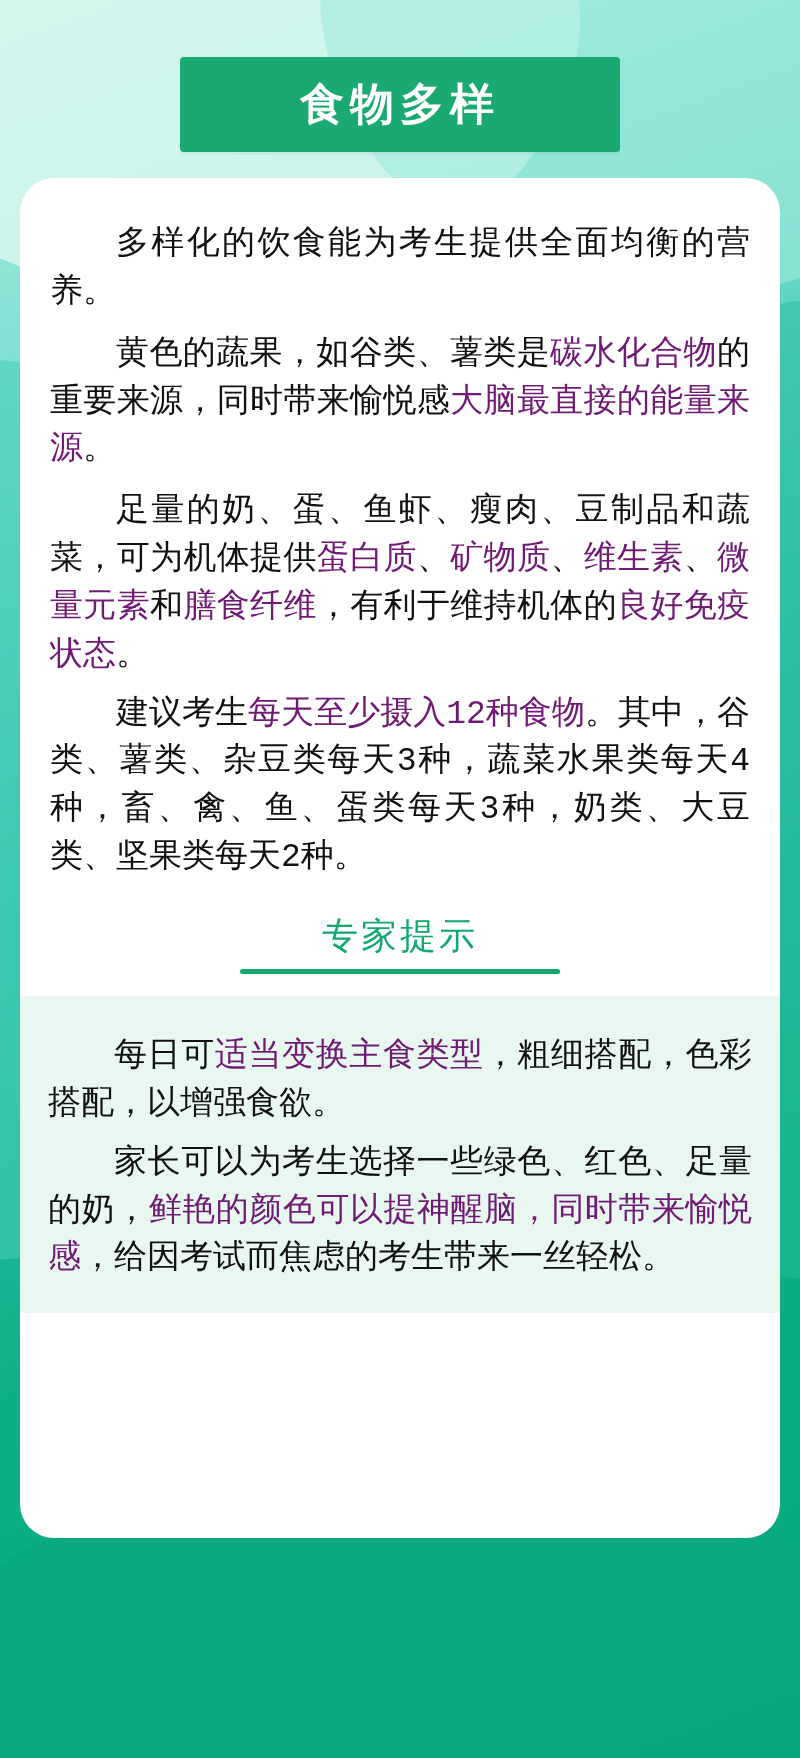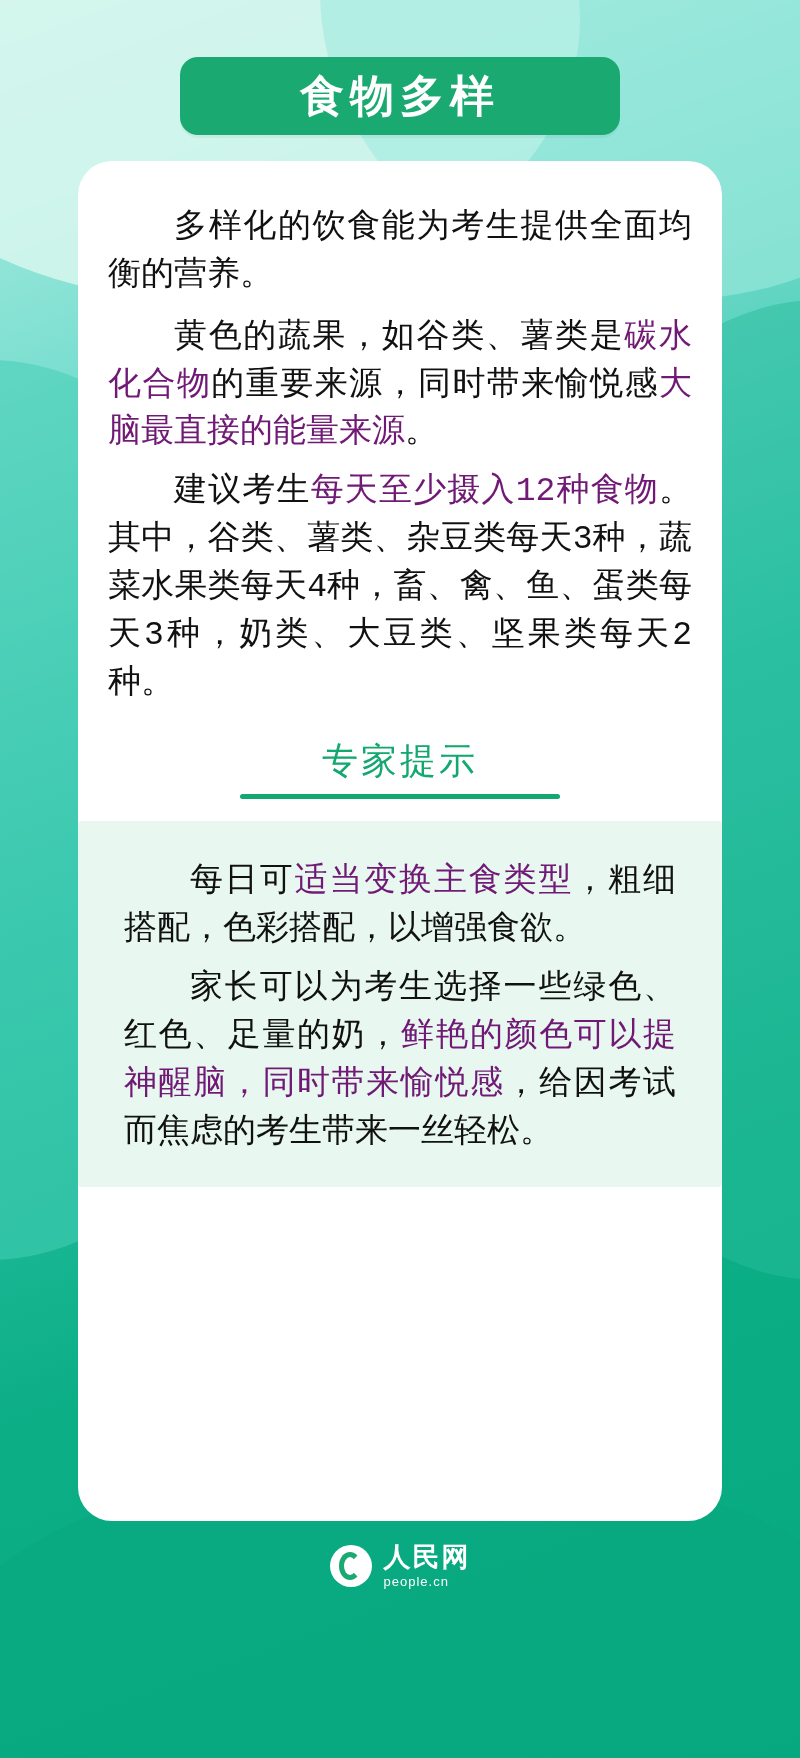--- a/index.html
+++ b/index.html
@@ -74,40 +74,40 @@
 
   .content {
     position: relative;
     z-index: 5;
   }
 
   
   .title-banner {
     margin: 57px auto 0;
     width: 440px;
-    height: 78px;
+    height: 95px;
     background: #19a971;
-    border-radius: 18px;
+    border-radius: 4px;
     display: flex;
     align-items: center;
     justify-content: center;
     box-shadow: 0 3px 0 rgba(0,0,0,0.04);
   }
   .title-text {
     color: #ffffff;
     font-size: 44px;
     font-weight: bold;
     letter-spacing: 6px;
     font-family: "DejaVu Sans", "Liberation Sans", sans-serif;
   }
 
   
   .card {
     margin: 26px auto 0;
-    width: 644px;
+    width: 760px;
     min-height: 1360px;
     background: #ffffff;
     border-radius: 34px;
     padding: 40px 30px 24px;
     box-sizing: border-box;
   }
 
   .para {
     font-size: 33px;
     line-height: 1.45;
@@ -137,21 +137,21 @@
   .tips-rule {
     margin: 8px auto 0;
     width: 320px;
     height: 5px;
     background: #12a86f;
     border-radius: 3px;
   }
 
   .tips-box {
     margin: 22px -30px 0;
-    padding: 34px 46px 30px;
+    padding: 34px 28px 30px;
     background: #e8f8f1;
     border-radius: 4px;
   }
 
   
   .footer {
     margin: 22px auto 0;
     display: flex;
     align-items: center;
     justify-content: center;
@@ -210,37 +210,31 @@
 
     <div class="title-banner">
       <div class="title-text">食物多样</div>
     </div>
 
     <div class="card">
 
       <div>
         <p class="para"><span>多样化的饮食能为考生提供全面均衡的营养。</span></p>
         <p class="para"><span>黄色的蔬果，如谷类、薯类是</span><span class="hl">碳水化合物</span><span>的重要来源，同时带来愉悦感</span><span class="hl">大脑最直接的能量来源</span><span>。</span></p>
+        <p class="para"><span>足量的奶、蛋、鱼虾、瘦肉、豆制品和蔬菜，可为机体提供</span><span class="hl">蛋白质</span><span>、</span><span class="hl">矿物质</span><span>、</span><span class="hl">维生素</span><span>、</span><span class="hl">微量元素</span><span>和</span><span class="hl">膳食纤维</span><span>，有利于维持机体的</span><span class="hl">良好免疫状态</span><span>。</span></p>
         <p class="para"><span>建议考生</span><span class="hl">每天至少摄入12种食物</span><span>。其中，谷类、薯类、杂豆类每天3种，蔬菜水果类每天4种，畜、禽、鱼、蛋类每天3种，奶类、大豆类、坚果类每天2种。</span></p>
       </div>
 
       <div class="tips-head">
         <div class="tips-title">专家提示</div>
         <div class="tips-rule"></div>
       </div>
 
       <div class="tips-box">
         <p class="para"><span>每日可</span><span class="hl">适当变换主食类型</span><span>，粗细搭配，色彩搭配，以增强食欲。</span></p>
         <p class="para"><span>家长可以为考生选择一些绿色、红色、足量的奶，</span><span class="hl">鲜艳的颜色可以提神醒脑，同时带来愉悦感</span><span>，给因考试而焦虑的考生带来一丝轻松。</span></p>
       </div>
 
     </div>
 
-    <div class="footer">
-      <div class="logo-mark"></div>
-      <div class="logo-words">
-        <span class="logo-cn">人民网</span>
-        <span class="logo-en">people.cn</span>
-      </div>
-    </div>
 
   </div>
 </div>
 
 </body></html>

